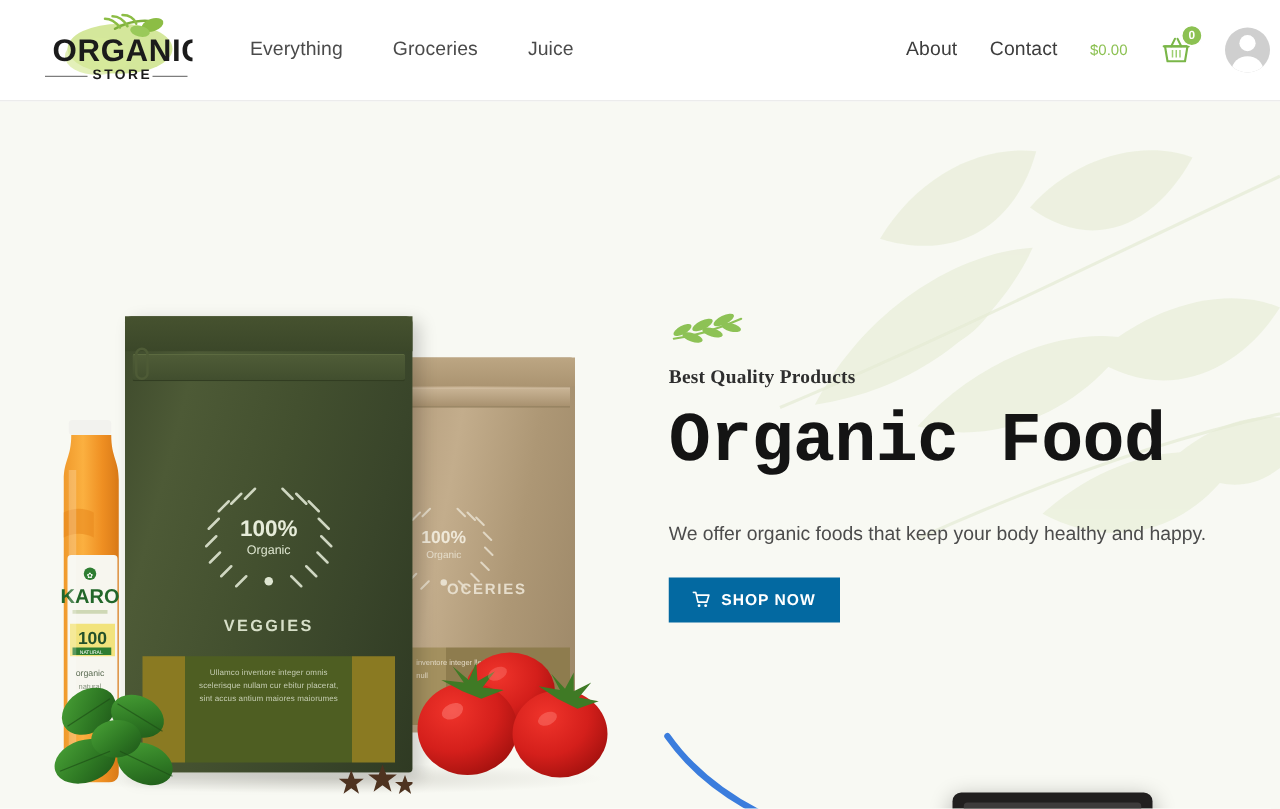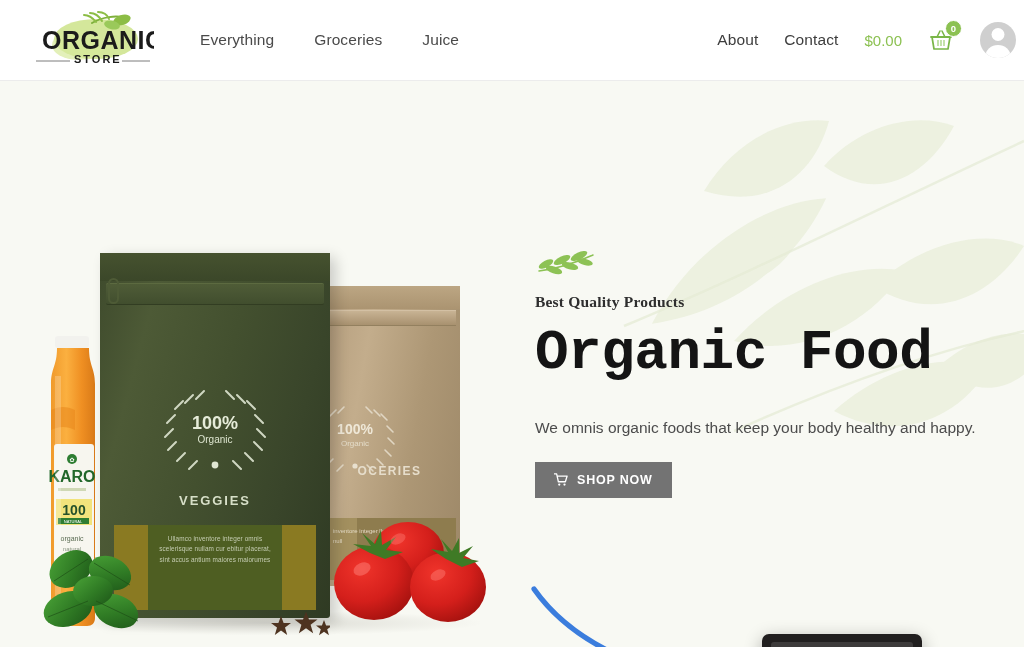--- a/index.html
+++ b/index.html
@@ -20,21 +20,21 @@
     z-index: 20;
   }
   .logo-wrap { margin-left:30px; width:124px; height:62px; position:relative; flex:0 0 auto; }
   .nav-left { display:flex; align-items:center; margin-left:46px; gap:40px; }
   .nav-link {
     font-size:15.5px; color:#4a4a4a; letter-spacing:.1px;
     cursor:pointer; white-space:nowrap;
   }
   .nav-right { margin-left:auto; display:flex; align-items:center; gap:26px; padding-right:8px; }
   .nav-right .nav-link { color:#3d3d3d; }
-  .cart-price { color:#8cc152; font-size:15px; font-weight:400; }
+  .cart-price { color:#8cc152; font-size:12px; font-weight:400; }
   .cart-wrap { position:relative; width:26px; height:26px; cursor:pointer; }
   .cart-badge {
     position:absolute; right:-8px; top:-7px;
     width:17px; height:17px; border-radius:50%;
     background:#8cc152; color:#fff; font-size:9.5px;
     display:flex; align-items:center; justify-content:center; font-weight:bold;
     border:1.5px solid #fff;
   }
   .avatar {
     width:36px; height:36px; border-radius:50%; background:#cfcfcf;
@@ -62,21 +62,21 @@
     font-weight:bold; font-size:15.5px; color:#2e2e2e; letter-spacing:.2px; margin-bottom:13px;
   }
   .hero-title {
     font-family:Liberation Mono, monospace;
     font-size:56px; font-weight:bold; color:#141414; line-height:1.05; margin-bottom:36px;
     letter-spacing:-.5px;
   }
   .hero-sub { font-size:15.5px; color:#4c4c4c; margin-bottom:25px; }
   .shop-btn {
     display:inline-flex; align-items:center; gap:9px;
-    background:#737373; color:#fff; border:none;
+    background:#0369a1; color:#fff; border:none;
     padding:11px 19px; font-size:12.5px; font-weight:bold; letter-spacing:.8px;
     cursor:pointer; font-family:"Liberation Sans", sans-serif;
   }
 
   
   .bottle { position:absolute; left:45px; top:255px; width:54px; height:290px; }
   .bag-back {
     position:absolute; left:325px; top:205px; width:135px; height:300px;
     background:linear-gradient(100deg,#b49d7d 0%,#c3ad8c 28%,#ad9775 62%,#9d8868 100%);
     border-radius:4px 4px 3px 3px;
@@ -373,21 +373,21 @@
           <ellipse cx="19" cy="21" rx="8.5" ry="3.4" transform="rotate(18 19 21)"></ellipse>
           <ellipse cx="27" cy="11" rx="9" ry="3.5" transform="rotate(-26 27 11)"></ellipse>
           <ellipse cx="35" cy="17" rx="8.5" ry="3.4" transform="rotate(16 35 17)"></ellipse>
           <ellipse cx="44" cy="7" rx="9" ry="3.5" transform="rotate(-26 44 7)"></ellipse>
           <ellipse cx="50" cy="13" rx="8" ry="3.2" transform="rotate(14 50 13)"></ellipse>
         </g>
       </svg>
 
       <div class="eyebrow">Best Quality Products</div>
       <h1 class="hero-title">Organic Food</h1>
-      <p class="hero-sub">We omnis organic foods that keep your body healthy and happy.</p>
+      <p class="hero-sub">We offer organic foods that keep your body healthy and happy.</p>
 
       <button class="shop-btn">
         <svg viewBox="0 0 16 16" width="14" height="14">
           <path d="M0.5 1 H3 L5 10 H13 L15 3.5 H4" fill="none" stroke="#ffffff" stroke-width="1.5" stroke-linejoin="round" stroke-linecap="round"></path>
           <circle cx="6" cy="13.2" r="1.3" fill="#ffffff"></circle>
           <circle cx="12" cy="13.2" r="1.3" fill="#ffffff"></circle>
         </svg>
         <span>SHOP NOW</span>
       </button>
     </div>

